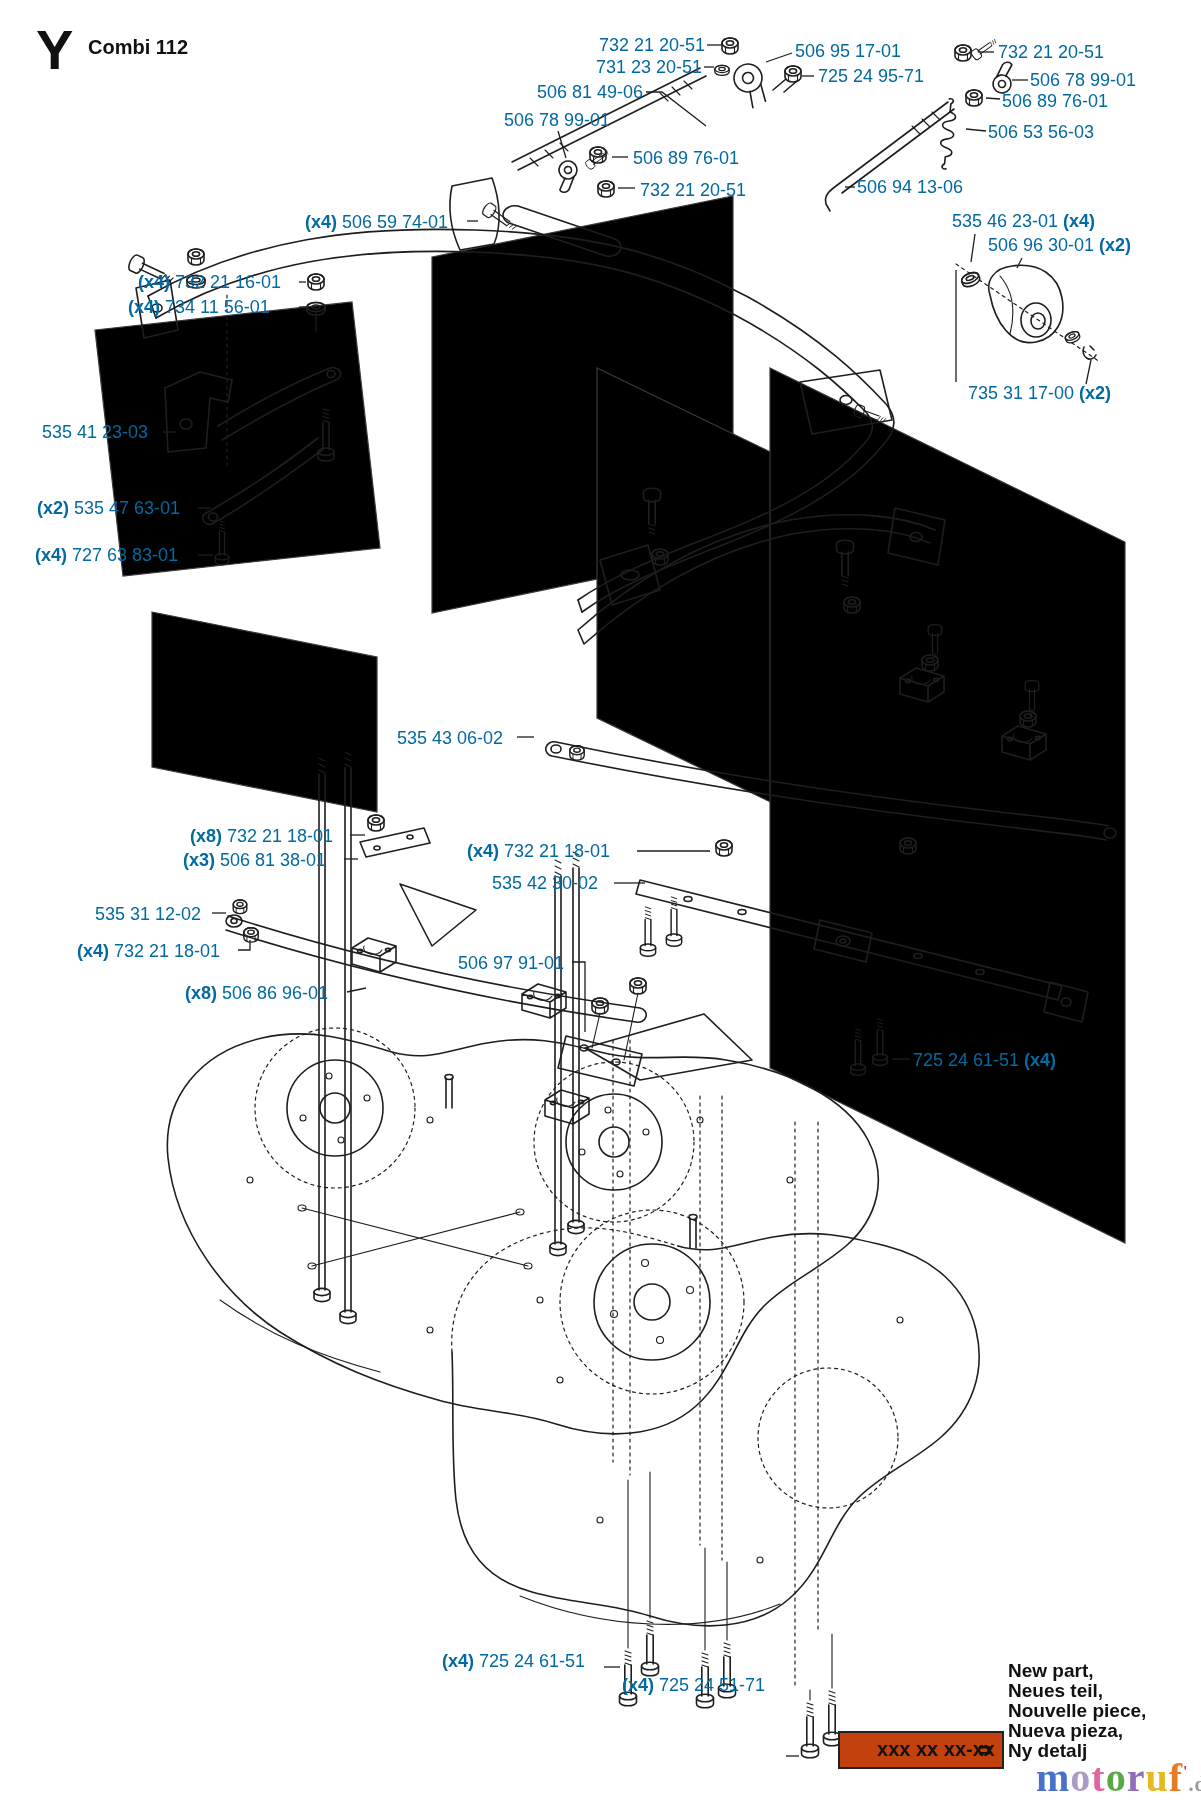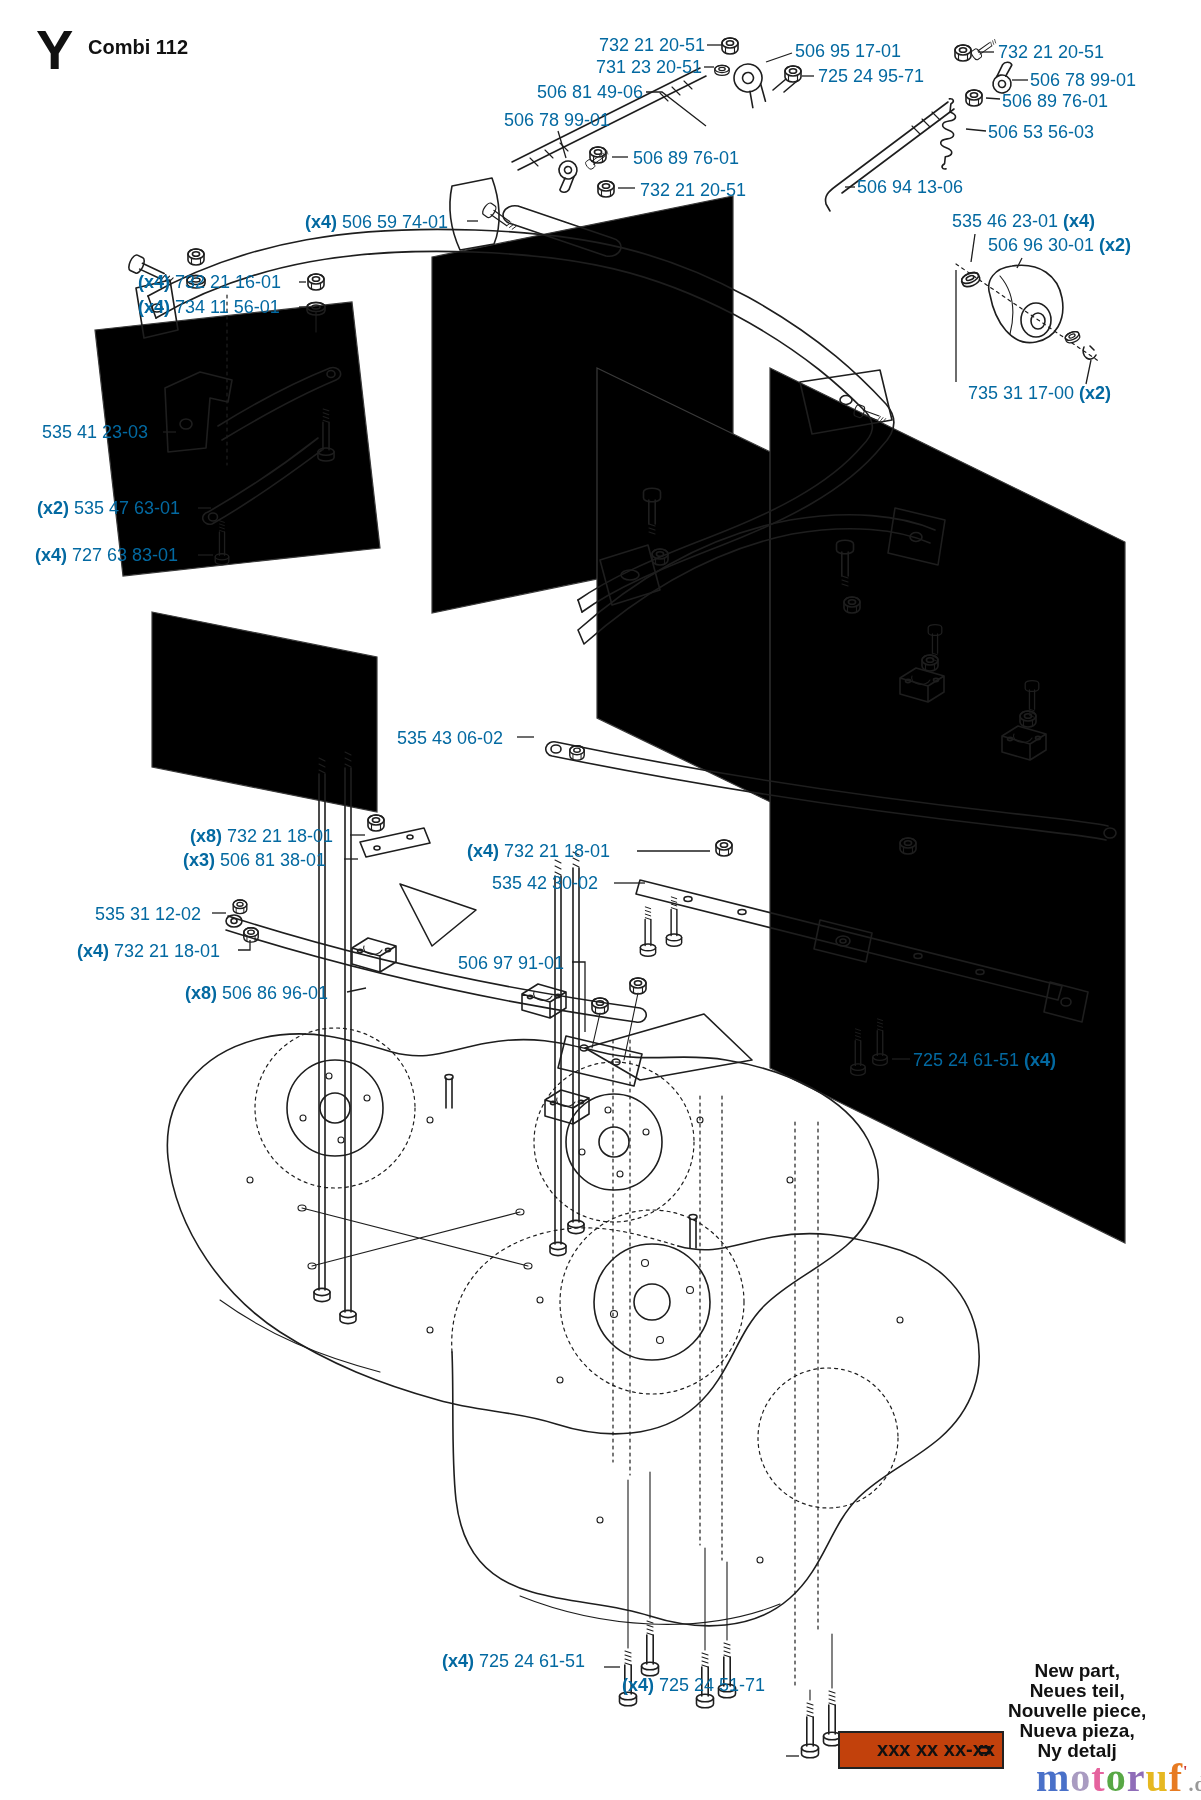--- a/index.html
+++ b/index.html
@@ -13,21 +13,21 @@
   .dot{stroke-dasharray:3 4;stroke-width:1.2;}
   .ld{stroke:#1e1e1e;stroke-width:1.3;fill:none;}
   .lbl{position:absolute;font-size:18px;line-height:18px;white-space:nowrap;color:#0369a1;}
   .lbl b{font-weight:bold;}
   .ralign{text-align:right;}
   #pgletter{position:absolute;left:36px;top:22px;font-size:56px;font-weight:bold;line-height:56px;}
   #pgtitle{position:absolute;left:88px;top:36px;font-size:20px;font-weight:bold;}
   #legendbox{position:absolute;left:838px;top:1731px;width:132px;height:34px;background:#c2410c;
              border:2px solid #222;font-size:20px;font-weight:bold;text-align:center;line-height:32px;padding-left:30px;}
   #legendeq{position:absolute;left:978px;top:1738px;font-size:22px;font-weight:bold;}
-  #legendlines{position:absolute;left:1008px;top:1661px;font-size:19px;font-weight:bold;line-height:20px;text-align:center;}
+  #legendlines{position:absolute;left:1008px;top:1661px;font-size:19px;font-weight:bold;line-height:20px;}
   #watermark{position:absolute;left:1036px;top:1752px;font-family:"Liberation Serif",serif;
              font-weight:bold;font-size:40px;line-height:40px;letter-spacing:1px;}
   #watermark .wm-de{font-size:20px;font-weight:bold;}
   #watermark .wm-tick{font-size:16px;vertical-align:14px;}
 </style>
 </head>
 <body>
 
 <div id="stage">
 
@@ -362,21 +362,21 @@
 <div class="lbl" style="left:1030px;top:71px"><b></b><span>506 78 99-01</span><b></b></div>
 <div class="lbl" style="left:1002px;top:92px"><b></b><span>506 89 76-01</span><b></b></div>
 <div class="lbl" style="left:988px;top:123px"><b></b><span>506 53 56-03</span><b></b></div>
 <div class="lbl" style="left:857px;top:178px"><b></b><span>506 94 13-06</span><b></b></div>
 <div class="lbl" style="left:633px;top:149px"><b></b><span>506 89 76-01</span><b></b></div>
 <div class="lbl" style="left:640px;top:181px"><b></b><span>732 21 20-51</span><b></b></div>
 <div class="lbl" style="left:305px;top:213px"><b>(x4) </b><span>506 59 74-01</span><b></b></div>
 <div class="lbl" style="left:952px;top:212px"><b></b><span>535 46 23-01</span><b> (x4)</b></div>
 <div class="lbl" style="left:988px;top:236px"><b></b><span>506 96 30-01</span><b> (x2)</b></div>
 <div class="lbl" style="left:138px;top:273px"><b>(x4) </b><span>732 21 16-01</span><b></b></div>
-<div class="lbl" style="left:138px;top:298px"><b>(x4) </b><span>734 11 56-01</span><b></b></div>
+<div class="lbl" style="left:128px;top:298px"><b>(x4) </b><span>734 11 56-01</span><b></b></div>
 <div class="lbl" style="left:968px;top:384px"><b></b><span>735 31 17-00</span><b> (x2)</b></div>
 <div class="lbl" style="left:42px;top:423px"><b></b><span>535 41 23-03</span><b></b></div>
 <div class="lbl" style="left:37px;top:499px"><b>(x2) </b><span>535 47 63-01</span><b></b></div>
 <div class="lbl" style="left:35px;top:546px"><b>(x4) </b><span>727 63 83-01</span><b></b></div>
 <div class="lbl" style="left:397px;top:729px"><b></b><span>535 43 06-02</span><b></b></div>
 <div class="lbl" style="left:190px;top:827px"><b>(x8) </b><span>732 21 18-01</span><b></b></div>
 <div class="lbl" style="left:183px;top:851px"><b>(x3) </b><span>506 81 38-01</span><b></b></div>
 <div class="lbl" style="left:95px;top:905px"><b></b><span>535 31 12-02</span><b></b></div>
 <div class="lbl" style="left:77px;top:942px"><b>(x4) </b><span>732 21 18-01</span><b></b></div>
 <div class="lbl" style="left:185px;top:984px"><b>(x8) </b><span>506 86 96-01</span><b></b></div>

